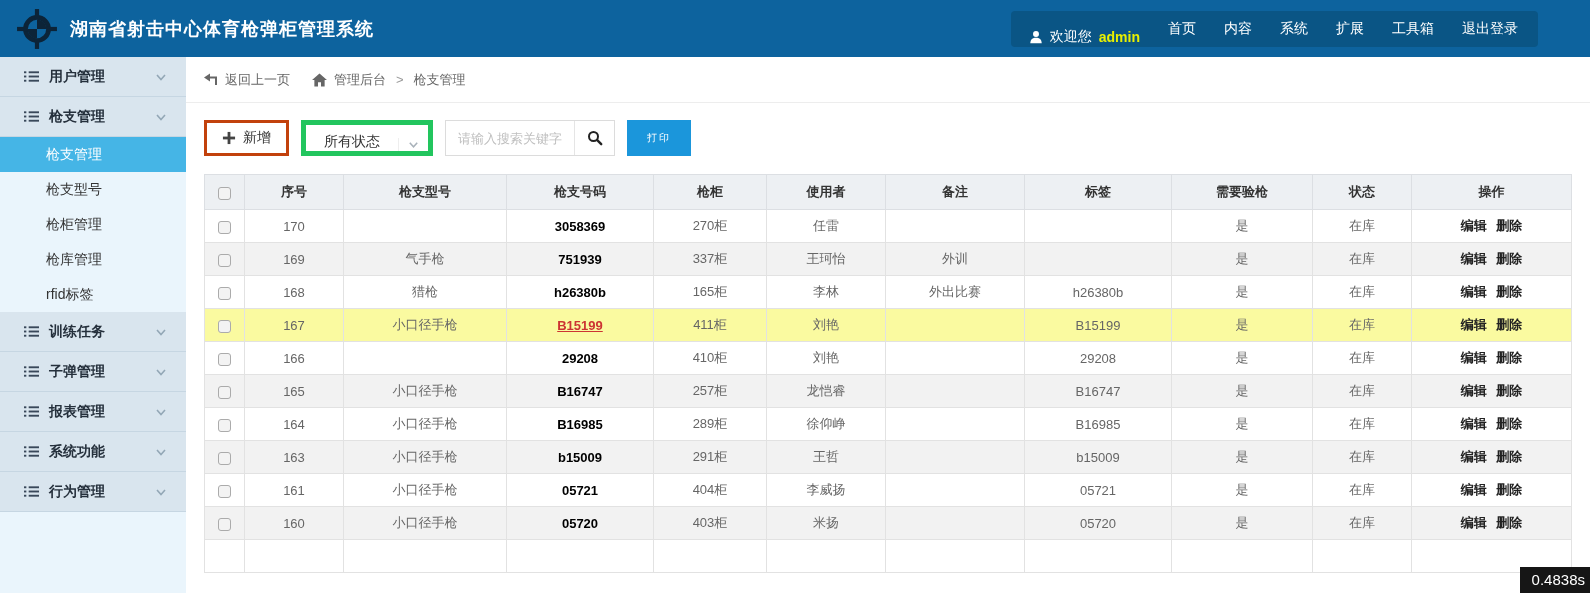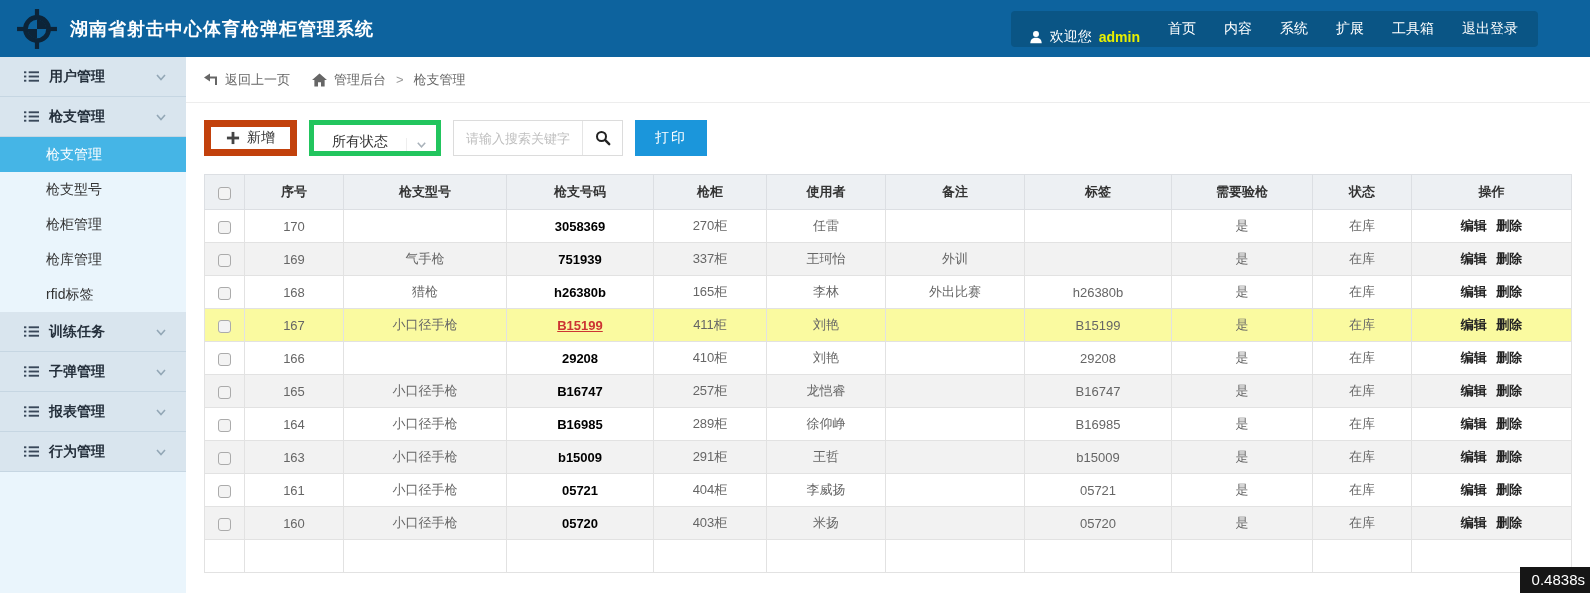--- a/index.html
+++ b/index.html
@@ -34,32 +34,32 @@
   
   .breadcrumb { height:46px; display:flex; align-items:center; padding:0 20px 0 18px;
     font-size:13px; color:#666; border-bottom:1px solid #ededed; }
   .breadcrumb .back-link { display:flex; align-items:center; gap:7px; cursor:pointer; }
   .breadcrumb .crumb-home { display:flex; align-items:center; gap:7px; margin-left:22px; cursor:pointer; }
   .breadcrumb .sep { margin:0 10px; color:#999; }
 
   
   .toolbar { display:flex; align-items:center; gap:12px; margin:17px 20px 0 18px; height:36px; }
   .btn-add { height:36px; display:flex; align-items:center; gap:7px; background:#fff;
-    border:7px solid #c2410c; padding:0 15px; font-size:14px; color:#333; cursor:pointer; }
+    border:3px solid #c2410c; padding:0 15px; font-size:14px; color:#333; cursor:pointer; }
   .dropdown { height:36px; display:flex; align-items:flex-end; background:#fff; border:5px solid #22c55e; cursor:pointer; }
   .dropdown .dd-label { display:flex; align-items:center; padding:0 18px; font-size:14px; color:#333; }
   .dropdown .dd-caret { width:30px; display:flex; align-items:center; justify-content:center; border-left:1px solid #eee; }
   .searchbox { height:36px; display:flex; align-items:stretch; border:1px solid #dcdcdc; background:#fff; }
   .searchbox input { border:none; outline:none; width:128px; padding:0 12px; font-size:13px; color:#333;
     font-family:"Liberation Sans","DejaVu Sans",sans-serif; }
   .searchbox input::placeholder { color:#bfbfbf; }
   .search-btn { width:40px; display:flex; align-items:center; justify-content:center;
     border-left:1px solid #e5e5e5; background:#fff; cursor:pointer; }
   .btn-print { height:36px; background:#1b96db; color:#fff; border:none; padding:0 20px;
-    font-size:14px; cursor:pointer; letter-spacing:2px; }
+    font-size:10px; cursor:pointer; letter-spacing:2px; }
 
   
   table.guns { border-collapse:collapse; table-layout:fixed; width:1367px; margin:18px 20px 0 18px; font-size:13px; }
   table.guns th { background:#edf0f3; border:1px solid #dcdfe3; height:35px; font-weight:bold;
     color:#333; text-align:center; }
   table.guns td { border:1px solid #e2e2e2; height:33px; text-align:center; color:#666;
     overflow:hidden; white-space:nowrap; }
   table.guns tbody tr:nth-child(even) td { background:#f2f2f2; }
   table.guns tbody tr.hl td { background:#fafaa0; }
   table.guns td.num { font-weight:bold; color:#000; }
@@ -188,20 +188,36 @@
           <g fill="#39485a">
             <rect x="0" y="2.5" width="2.5" height="2"></rect>
             <rect x="5" y="2.5" width="11" height="2"></rect>
             <rect x="0" y="7" width="2.5" height="2"></rect>
             <rect x="5" y="7" width="11" height="2"></rect>
             <rect x="0" y="11.5" width="2.5" height="2"></rect>
             <rect x="5" y="11.5" width="11" height="2"></rect>
           </g>
         </svg>
       <span class="glabel">报表管理</span>
+      <svg class="chev" width="14" height="14" viewBox="0 0 14 14">
+          <polyline points="3,5 7,9.5 11,5" fill="none" stroke="#93a7b6" stroke-width="1.6"></polyline>
+        </svg>
+    </div>
+    <div class="menu-group">
+      <svg width="15" height="15" viewBox="0 0 16 16">
+          <g fill="#39485a">
+            <rect x="0" y="2.5" width="2.5" height="2"></rect>
+            <rect x="5" y="2.5" width="11" height="2"></rect>
+            <rect x="0" y="7" width="2.5" height="2"></rect>
+            <rect x="5" y="7" width="11" height="2"></rect>
+            <rect x="0" y="11.5" width="2.5" height="2"></rect>
+            <rect x="5" y="11.5" width="11" height="2"></rect>
+          </g>
+        </svg>
+      <span class="glabel">系统功能</span>
       <svg class="chev" width="14" height="14" viewBox="0 0 14 14">
           <polyline points="3,5 7,9.5 11,5" fill="none" stroke="#93a7b6" stroke-width="1.6"></polyline>
         </svg>
     </div>
     <div class="menu-group">
       <svg width="15" height="15" viewBox="0 0 16 16">
           <g fill="#39485a">
             <rect x="0" y="2.5" width="2.5" height="2"></rect>
             <rect x="5" y="2.5" width="11" height="2"></rect>
             <rect x="0" y="7" width="2.5" height="2"></rect>

